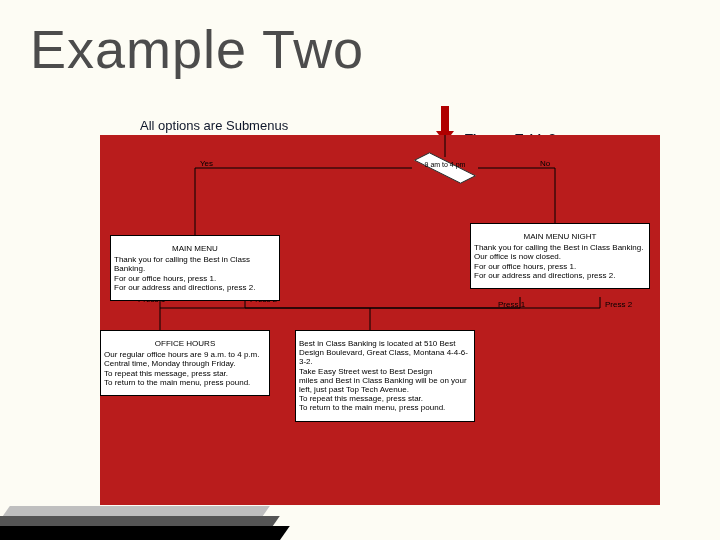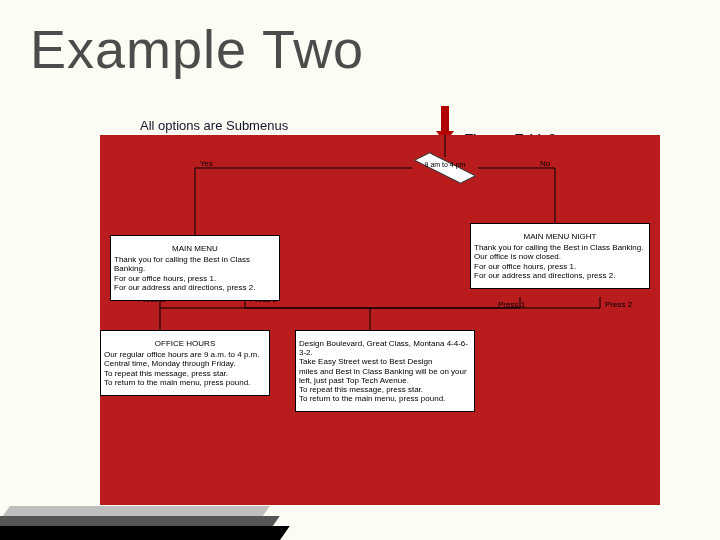--- a/index.html
+++ b/index.html
@@ -84,20 +84,21 @@
 
     <div class="dbox" style="left:0px;top:195px;width:170px">
       <div class="hd">OFFICE HOURS</div>
       <div>Our regular office hours are 9 a.m. to 4 p.m.</div>
       <div>Central time, Monday through Friday.</div>
       <div>To repeat this message, press star.</div>
       <div>To return to the main menu, press pound.</div>
     </div>
 
     <div class="dbox" style="left:195px;top:195px;width:180px">
+      <div>Best in Class Banking is located at 510 Best</div>
       <div>Design Boulevard, Great Class, Montana 4-4-6-</div>
       <div>3-2.</div>
       <div>Take Easy Street west to Best Design</div>
       <div>miles and Best in Class Banking will be on your</div>
       <div>left, just past Top Tech Avenue.</div>
       <div>To repeat this message, press star.</div>
       <div>To return to the main menu, press pound.</div>
     </div>
   </div>
 

